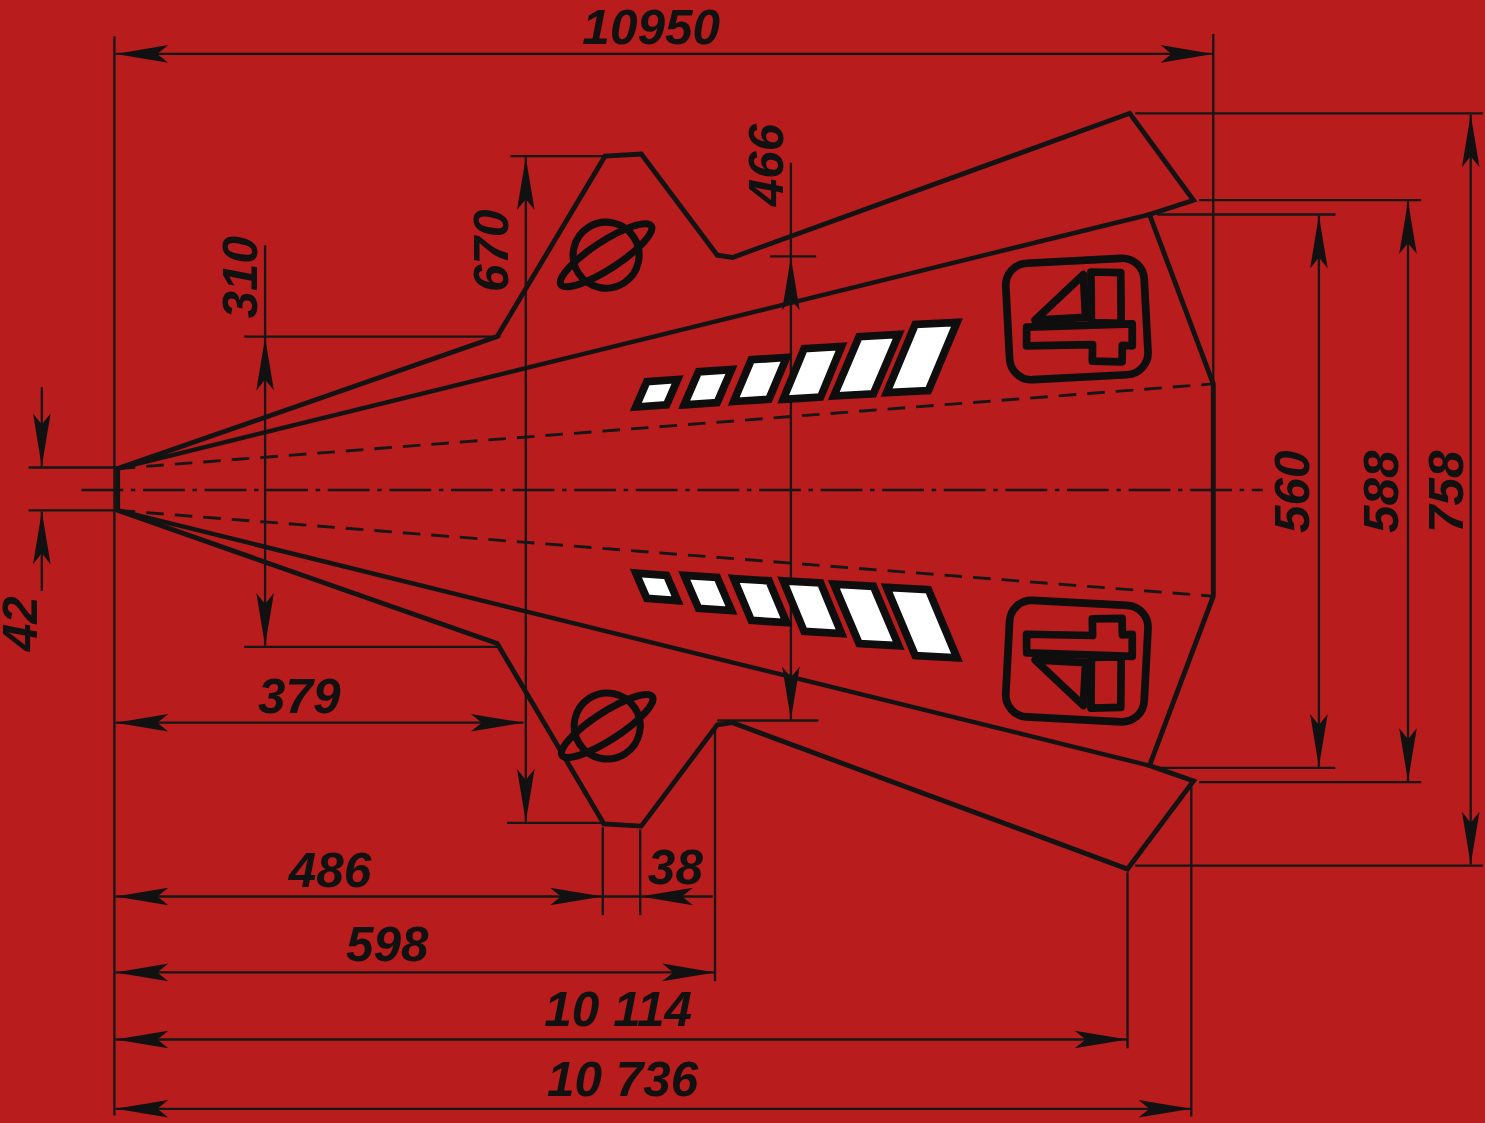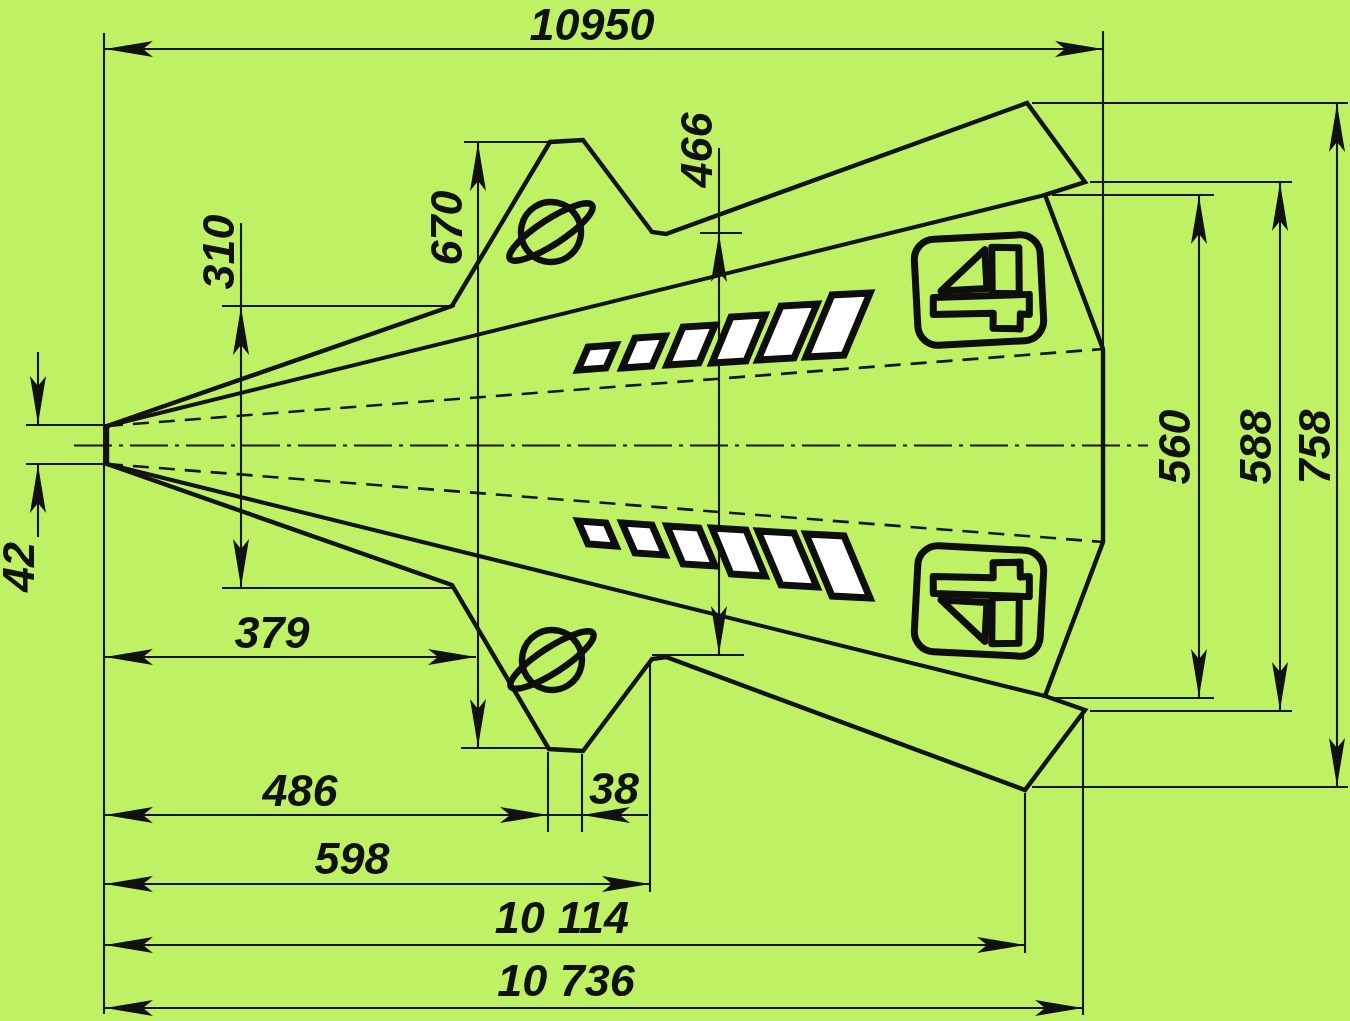--- a/index.html
+++ b/index.html
@@ -1,16 +1,16 @@
 <!DOCTYPE html>
 <html><head>
 <meta charset="utf-8">
 <style>
   html,body{margin:0;padding:0;background:#ffffff;}
-  .stage{position:relative;width:1350px;height:1021px;background:#bef264;overflow:hidden;}
+  .stage{position:relative;width:1350px;height:1021px;background:#b91c1c;overflow:hidden;}
   svg{display:block;}
   .thin{stroke:#161616;stroke-width:2.1;fill:none;stroke-linecap:butt;}
   .outline{stroke:#131313;stroke-width:4.4;fill:none;stroke-linejoin:miter;stroke-linecap:round;}
   .chine{stroke:#131313;stroke-width:4;fill:none;}
   .dashed{stroke:#161616;stroke-width:2.6;fill:none;stroke-dasharray:16 10;}
   .cline{stroke:#161616;stroke-width:2.2;fill:none;stroke-dasharray:38 7 4 7;}
   .arrow{fill:#111;stroke:none;}
   .stripe{fill:#ffffff;stroke:#0e0e0e;stroke-width:7;stroke-linejoin:miter;}
   .emblem{fill:none;stroke:#0e0e0e;stroke-width:6.4;stroke-linejoin:round;stroke-linecap:round;}
   .badge{fill:none;stroke:#0e0e0e;stroke-width:7;stroke-linejoin:round;}

